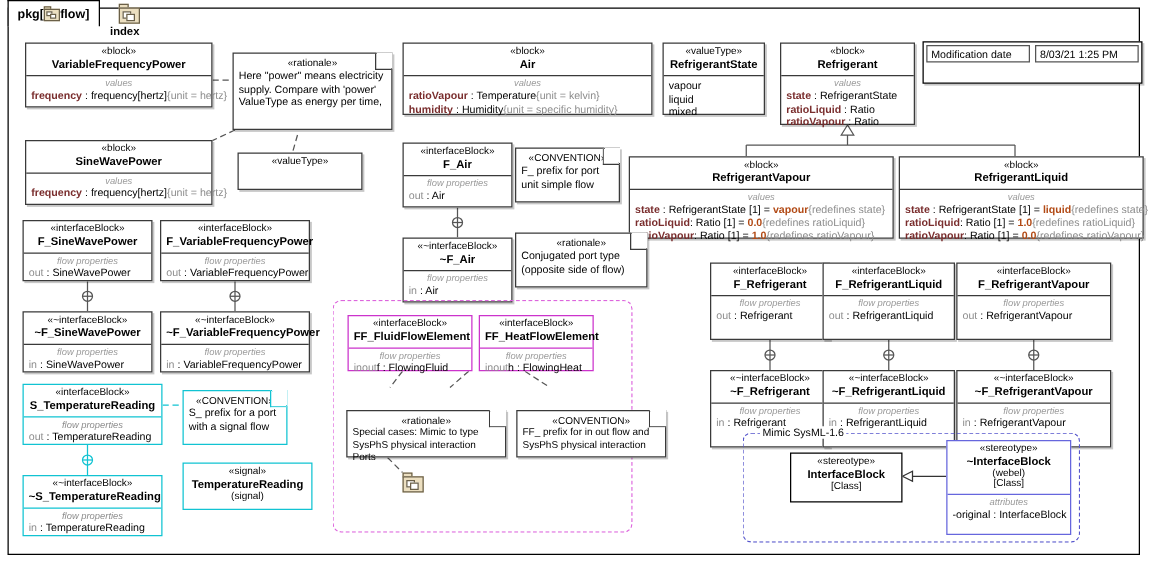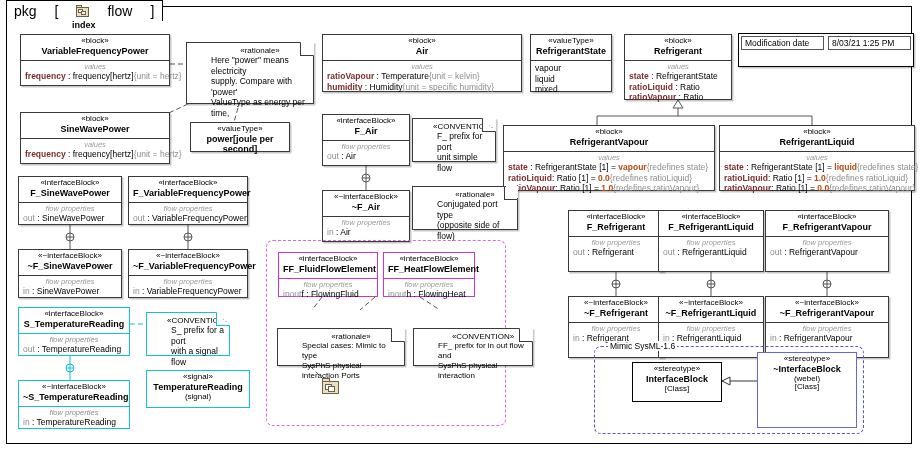--- a/index.html
+++ b/index.html
@@ -2,41 +2,41 @@
 <html><head>
 <meta charset="utf-8">
 <style>
   html,body{margin:0;padding:0;background:#fff;}
   body{font-family:"Liberation Sans", sans-serif;}
   #canvas{position:relative;width:920px;height:452px;background:#fff;overflow:hidden;}
 
   
   .pkg-frame{position:absolute;left:6px;top:6px;width:906px;height:438px;border:1.5px solid #000;box-sizing:border-box;}
   .pkg-tab{position:absolute;left:6px;top:0px;height:21px;padding:0 8px 0 7px;border:1.5px solid #000;border-bottom:none;
-           background:#fff;display:flex;align-items:center;gap:18px;font-size:14px;font-weight:normal;color:#000;
+           background:#fff;display:flex;align-items:center;gap:0;font-size:10px;font-weight:bold;color:#000;
            border-radius:0 0 0 0;box-sizing:border-box;z-index:6;}
 
   
   .node{position:absolute;box-sizing:border-box;border:1px solid #3a3a3a;background:#fff;
         box-shadow:1.5px 1.5px 0 rgba(0,0,0,0.22);}
   .node .hdr{padding:2px 4px 3px 4px;text-align:center;line-height:1.1;}
   .node .st{font-size:8px;color:#000;display:block;}
   .node .nm{font-size:9px;font-weight:bold;color:#000;display:block;margin-top:1px;}
   .node .sep{border-top:1px solid #3a3a3a;}
   .node .cmp{padding:1px 4px 3px 4px;}
   .node .cmplbl{font-size:7.5px;font-style:italic;color:#9b9b9b;text-align:center;display:block;line-height:1.2;}
   .node .row{font-size:8.5px;color:#000;line-height:1.28;white-space:nowrap;}
   .dim{color:#8d8d8d;}
   .attr{color:#7a2e2e;font-weight:bold;}
   .val{color:#b24a15;font-weight:bold;}
   .plain{color:#000;}
 
   
   .note{position:absolute;box-sizing:border-box;background:#fff;border:1px solid #3a3a3a;
-        box-shadow:1.5px 1.5px 0 rgba(0,0,0,0.22);padding-left:20px;}
+        box-shadow:1.5px 1.5px 0 rgba(0,0,0,0.22);}
   .note .fold{position:absolute;right:-1px;top:-1px;width:13px;height:13px;background:#fff;
         border-left:1px solid #3a3a3a;border-bottom:1px solid #3a3a3a;
         clip-path:polygon(0 0,100% 100%,0 100%);}
   .note .fold2{position:absolute;right:-1px;top:-1px;width:13px;height:13px;
         background:linear-gradient(225deg,#fff 50%,transparent 50%);}
   .note .ntitle{font-size:8px;text-align:center;display:block;padding-top:3px;}
   .note .nbody{font-size:8.5px;color:#000;padding:0 4px 2px 4px;line-height:1.24;}
 
   
   .cyan{border-color:#11c3d2;box-shadow:none;}
@@ -154,21 +154,21 @@
     <line x1="722" y1="381" x2="757" y2="381" stroke="#333" stroke-width="1"></line>
     <polygon points="722,381 730,377 730,385" fill="#fff" stroke="#333" stroke-width="1"></polygon>
   </svg>
 
   <div class="pkgicon" style="left:95px;top:3px;">
     <span class="tabp"></span>
       <span class="bodyp"></span>
       <span class="inr"></span>
       <span class="inr2"></span>
   </div>
-  <div class="idxlabel" style="left:72px;top:20px;">index</div>
+  <div class="idxlabel" style="left:88px;top:20px;">index</div>
 
   <div class="tbl" style="left:738px;top:33px;width:176px;height:34px;">
     <div class="tr">
       <div class="td" style="width:84px;">Modification date</div>
       <div class="td" style="width:84px;">8/03/21 1:25 PM</div>
     </div>
   </div>
 
   <div class="node" style="left:20px;top:34px;width:150px;height:52px;">
     <div class="hdr">
@@ -199,21 +199,20 @@
     <div class="nbody">
       <div>Here "power" means electricity</div>
       <div>supply. Compare with 'power'</div>
       <div>ValueType as energy per time,</div>
     </div>
   </div>
 
   <div class="node" style="left:190px;top:122px;width:100px;height:30px;">
     <div class="hdr">
       <span class="st">«valueType»</span>
-      <span class="nm">power[joule per second]</span>
     </div>
   </div>
 
   <div class="node" style="left:322px;top:34px;width:200px;height:58px;">
     <div class="hdr">
       <span class="st">«block»</span>
       <span class="nm">Air</span>
     </div>
     <div class="sep cmp">
       <span class="cmplbl">values</span>
@@ -518,15 +517,19 @@
     </div>
   </div>
 
   <div class="node blueb" style="left:757px;top:352px;width:100px;height:76px;">
     <div class="hdr">
       <span class="st">«stereotype»</span>
       <span class="nm">~InterfaceBlock</span>
       <span class="st">(webel)</span>
       <span class="st">[Class]</span>
     </div>
+    <div class="sep cmp">
+      <span class="cmplbl">attributes</span>
+      <div class="row">-original : InterfaceBlock</div>
+    </div>
   </div>
 
 </div>
 
 </body></html>

